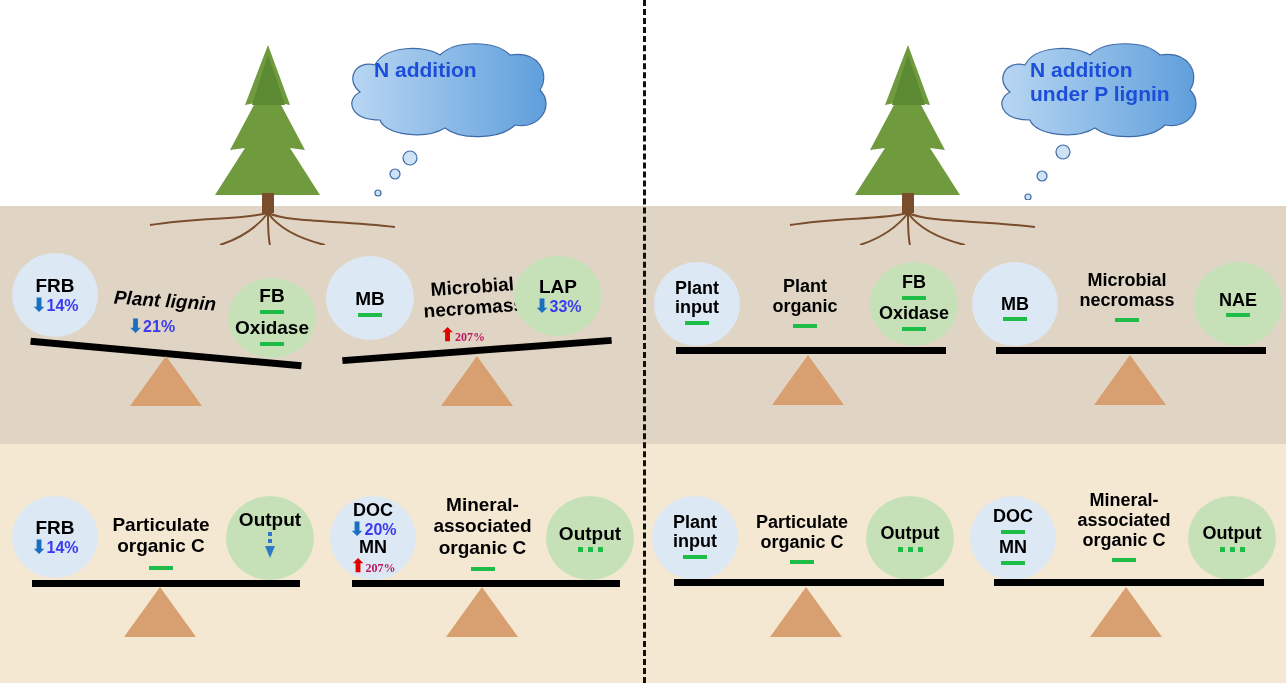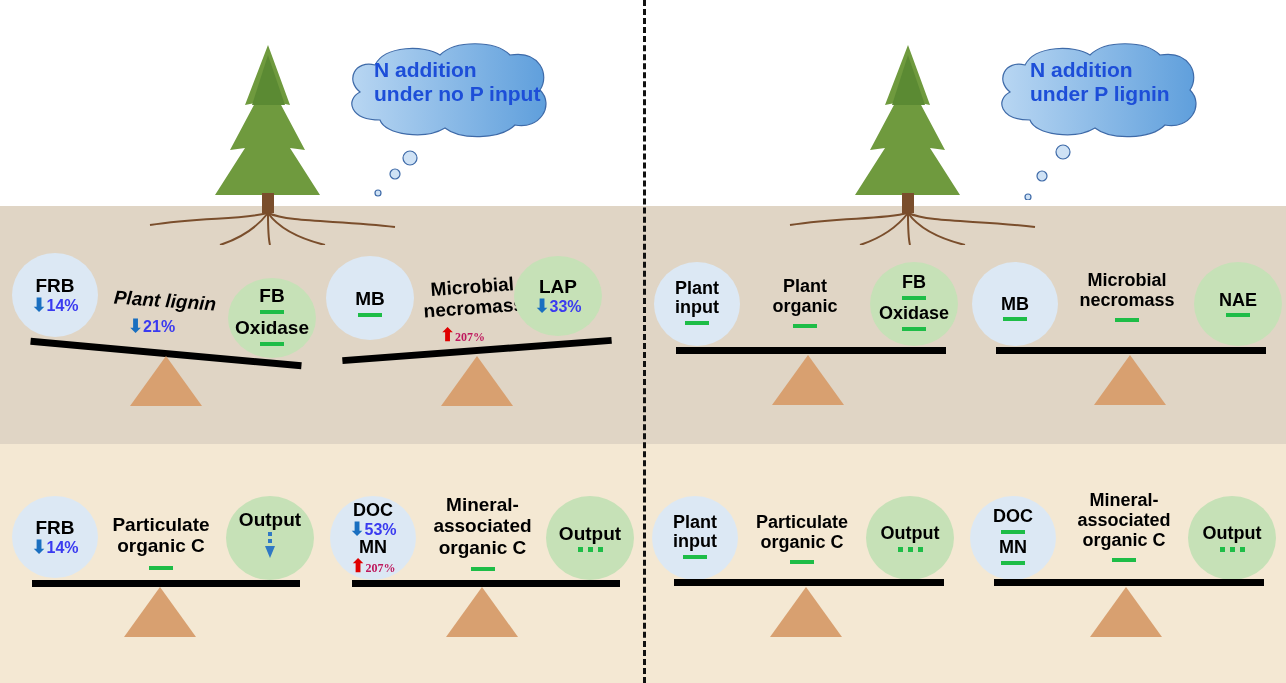--- a/index.html
+++ b/index.html
@@ -69,21 +69,20 @@
         <stop offset="1" stop-color="#5f9fdc"></stop>
       </linearGradient>
   </defs>
   <path d="M30,25 C40,5 80,5 95,15 C110,0 150,0 165,15 C195,10 205,35 195,50 C210,65 195,90 170,85 C155,100 115,100 100,88 C80,100 40,95 35,80 C5,80 0,60 15,52 C0,40 10,20 30,25 Z" fill="url(#cg)" stroke="#3e6aa8" stroke-width="1.2"></path>
   <circle cx="65" cy="118" r="7" fill="#cfe2f5" stroke="#3e6aa8" stroke-width="1.2"></circle>
   <circle cx="50" cy="134" r="5" fill="#cfe2f5" stroke="#3e6aa8" stroke-width="1.2"></circle>
   <circle cx="33" cy="153" r="3" fill="#cfe2f5" stroke="#3e6aa8" stroke-width="1.2"></circle>
 </svg>
 <div class="cloud-text" style="left:374px; top:58px;">
   <div>N addition</div>
-  <div>under no P input</div>
 </div>
 
 <svg class="abs" style="left:995px; top:40px;" width="210" height="160">
   <path d="M30,25 C40,5 80,5 95,15 C110,0 150,0 165,15 C195,10 205,35 195,50 C210,65 195,90 170,85 C155,100 115,100 100,88 C80,100 40,95 35,80 C5,80 0,60 15,52 C0,40 10,20 30,25 Z" fill="url(#cg)" stroke="#3e6aa8" stroke-width="1.2"></path>
   <circle cx="68" cy="112" r="7" fill="#cfe2f5" stroke="#3e6aa8" stroke-width="1.2"></circle>
   <circle cx="47" cy="136" r="5" fill="#cfe2f5" stroke="#3e6aa8" stroke-width="1.2"></circle>
   <circle cx="33" cy="157" r="3" fill="#cfe2f5" stroke="#3e6aa8" stroke-width="1.2"></circle>
 </svg>
 <div class="cloud-text" style="left:1030px; top:58px;">
   <div>N addition</div>
@@ -147,21 +146,21 @@
       <polygon points="1,16 11,16 6,28" fill="#2f78c4"></polygon>
     </svg>
   </div>
   <div class="beam" style="left:32px; top:580px; width:268px;"></div>
   <div class="fulcrum" style="left:124px; top:587px;"></div>
 </div>
 
 <div>
   <div class="circle blue" style="left:330px; top:496px; width:86px; height:84px;">
     <div style="font-size:18px;">DOC</div>
-    <div style="line-height:1;"><span class="arr-down">⬇</span><span class="pct-down">53%</span></div>
+    <div style="line-height:1;"><span class="arr-down">⬇</span><span class="pct-down">20%</span></div>
     <div style="font-size:18px;">MN</div>
     <div style="line-height:1;"><span class="arr-up">⬆</span><span class="pct-up">207%</span></div>
   </div>
   <div class="abs t" style="left:420px; top:494px; width:125px;">
     <div>Mineral-</div>
     <div>associated</div>
     <div>organic C</div>
     <span class="dash"></span>
   </div>
   <div class="circle green" style="left:546px; top:496px; width:88px; height:84px;">

